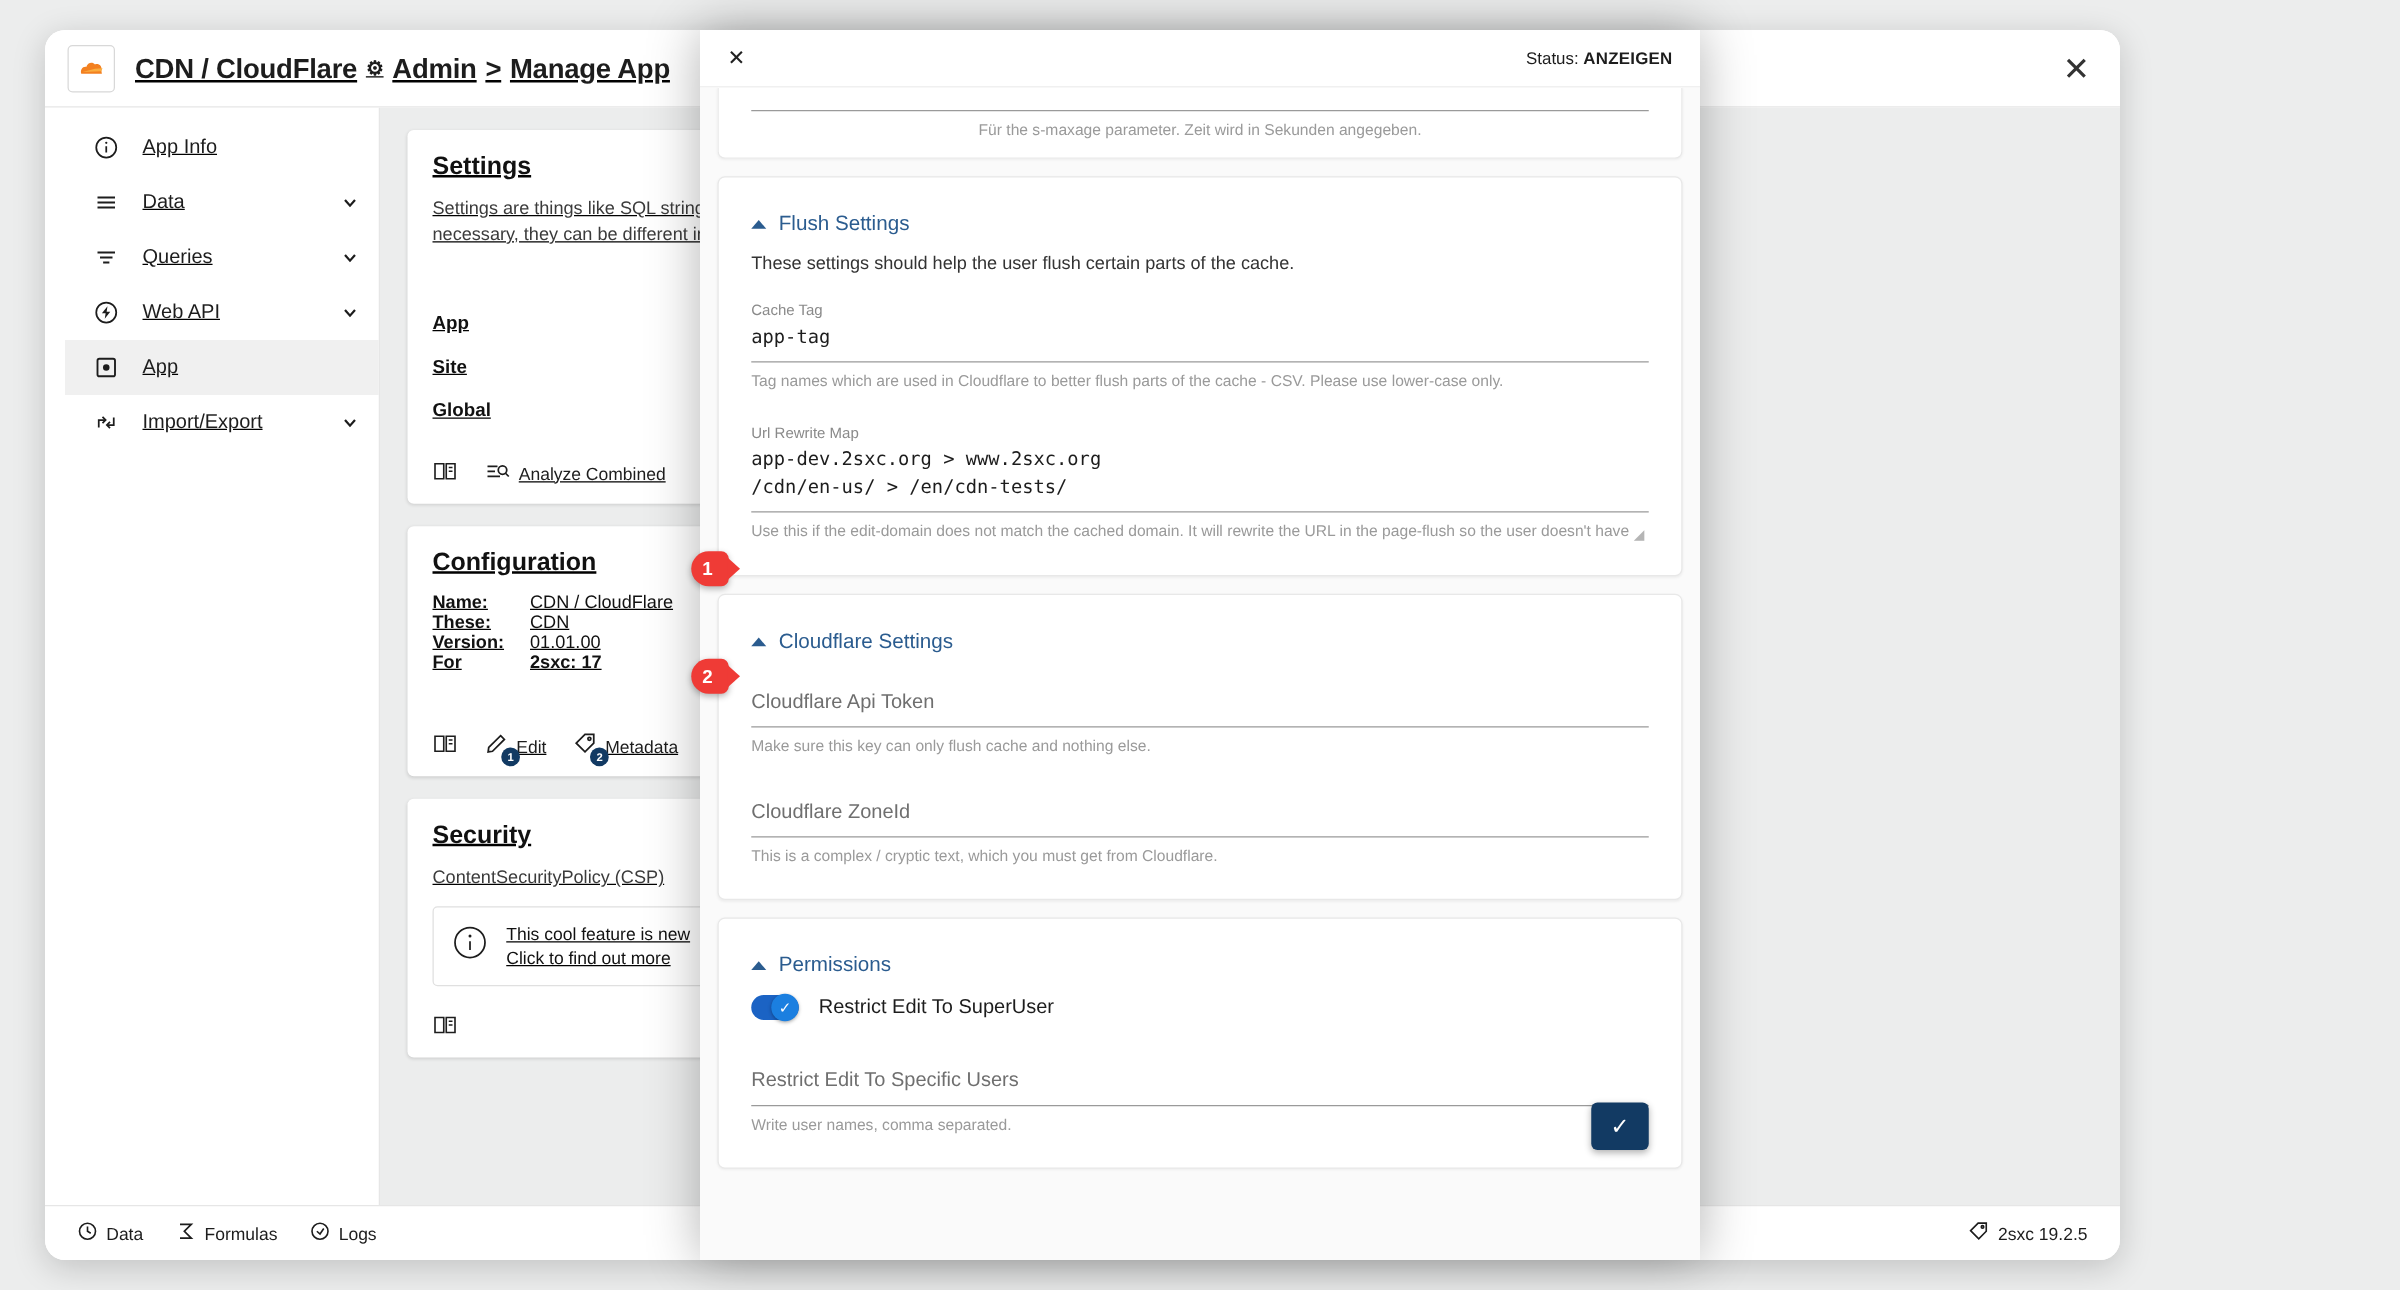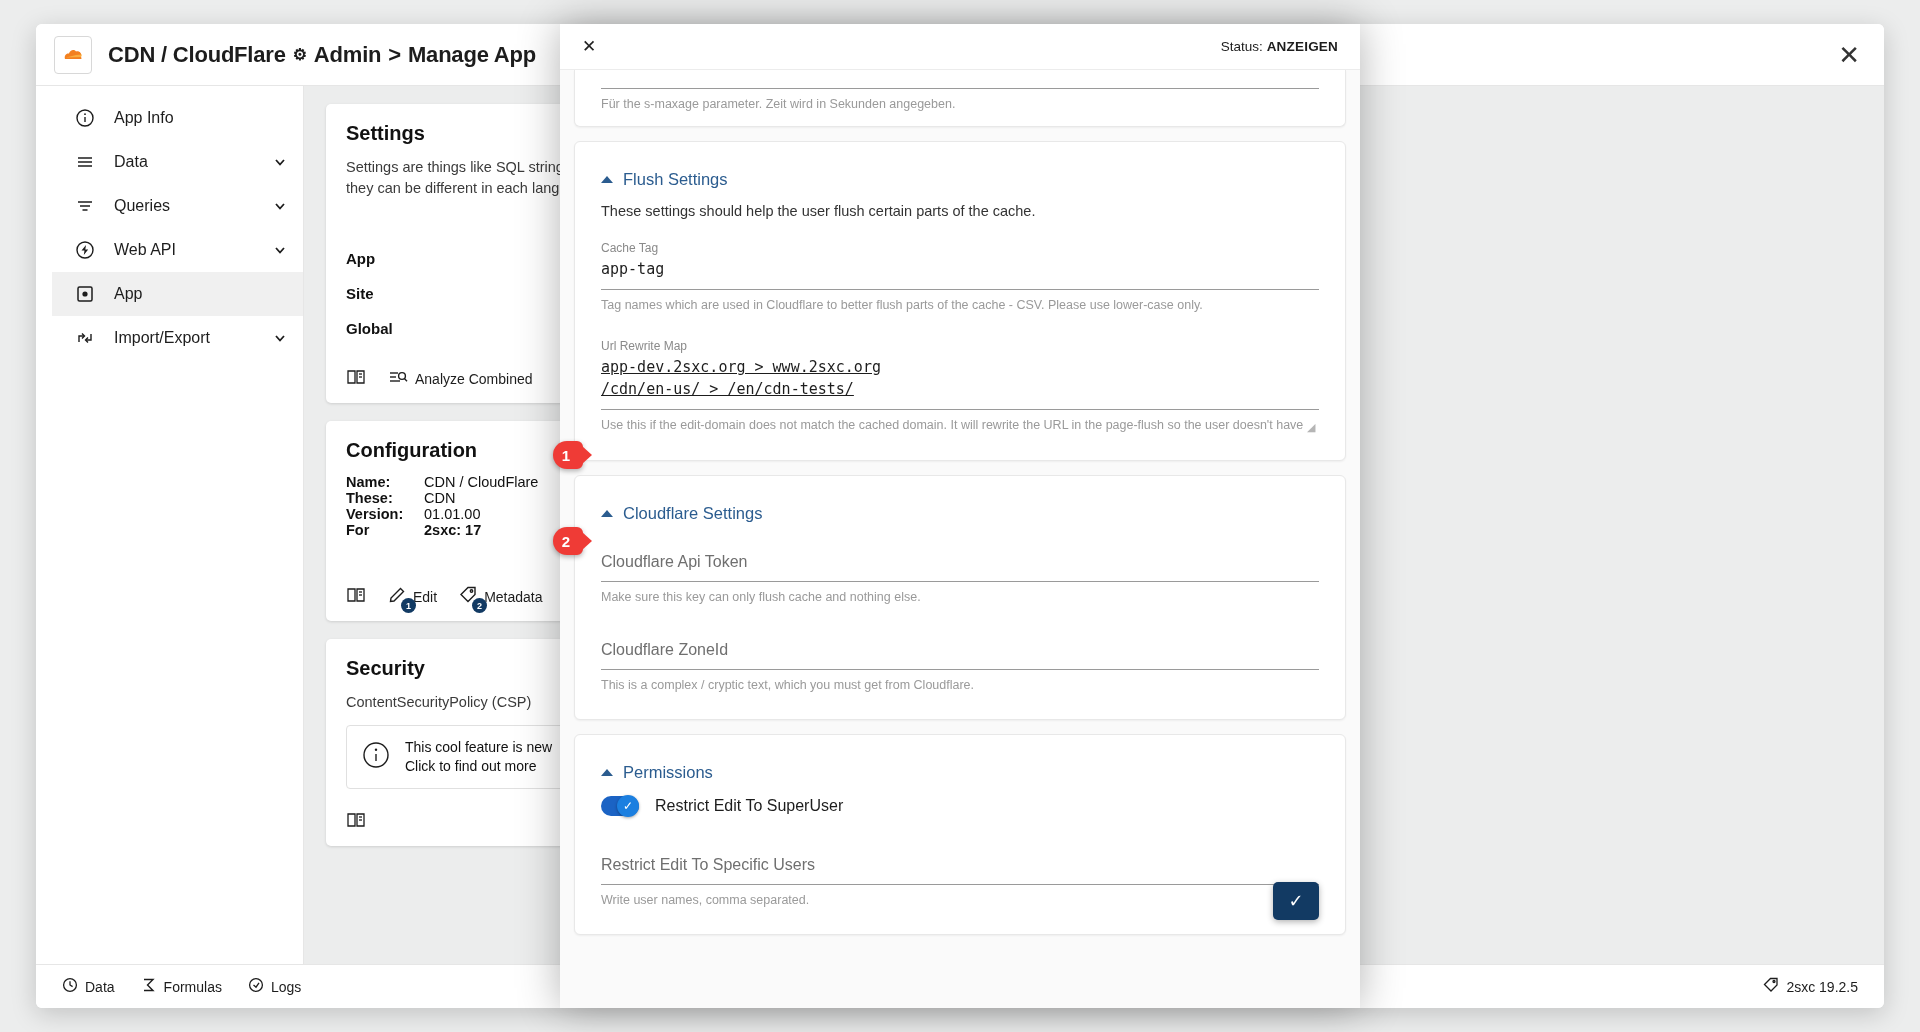--- a/index.html
+++ b/index.html
@@ -13,25 +13,26 @@
   #root {
     position: relative;
     width: 1920px; height: 1032px;
     background: #eceded;
   }
 
   
   .app-window {
     position: absolute;
     left: 36px; top: 24px;
-    width: 1848px; height: 984px;
+    width: 1660px; height: 984px;
     background: #ffffff;
-    border-radius: 6px;
+    border-radius: 16px;
     box-shadow: 0 6px 26px rgba(0,0,0,0.18);
     overflow: hidden;
+    text-decoration: underline;
   }
   .app-header {
     height: 62px;
     display: flex; align-items: center;
     padding: 0 18px;
     border-bottom: 1px solid #e6e6e6;
     background: #fff;
     position: relative;
   }
   .cf-logo {
@@ -616,21 +617,21 @@
     <div class="modal-head">
       <span class="modal-close">✕</span>
       <span class="modal-status">
         <span>Status:</span>
         <b>ANZEIGEN</b>
       </span>
     </div>
 
     <div class="modal-scroll">
 
-      <div class="panel first" style="padding-bottom:14px;">
+      <div class="panel first" style="padding-bottom:14px;text-align:center;">
         <div style="height:18px;"></div>
         <div class="underline"></div>
         <div class="hint">Für the s-maxage parameter. Zeit wird in Sekunden angegeben.</div>
       </div>
 
       <div class="panel">
         <div class="panel-title">
           <span class="caret-up"></span>
           <span>Flush Settings</span>
         </div>
@@ -638,21 +639,21 @@
 
         <div class="field">
           <div class="flabel">Cache Tag</div>
           <div class="fvalue">app-tag</div>
           <div class="underline"></div>
           <div class="hint">Tag names which are used in Cloudflare to better flush parts of the cache - CSV. Please use lower-case only.</div>
         </div>
 
         <div class="field" style="margin-top:26px;">
           <div class="flabel">Url Rewrite Map</div>
-          <div class="fvalue" style="min-height:54px;text-decoration:underline;">app-dev.2sxc.org &gt; www.2sxc.org
+          <div class="fvalue" style="min-height:54px;">app-dev.2sxc.org &gt; www.2sxc.org
 /cdn/en-us/ &gt; /en/cdn-tests/</div>
           <span class="resize-grip">◢</span>
           <div class="underline"></div>
           <div class="hint">Use this if the edit-domain does not match the cached domain. It will rewrite the URL in the page-flush so the user doesn't have</div>
         </div>
       </div>
 
       <div class="panel">
         <div class="panel-title">
           <span class="caret-up"></span>

